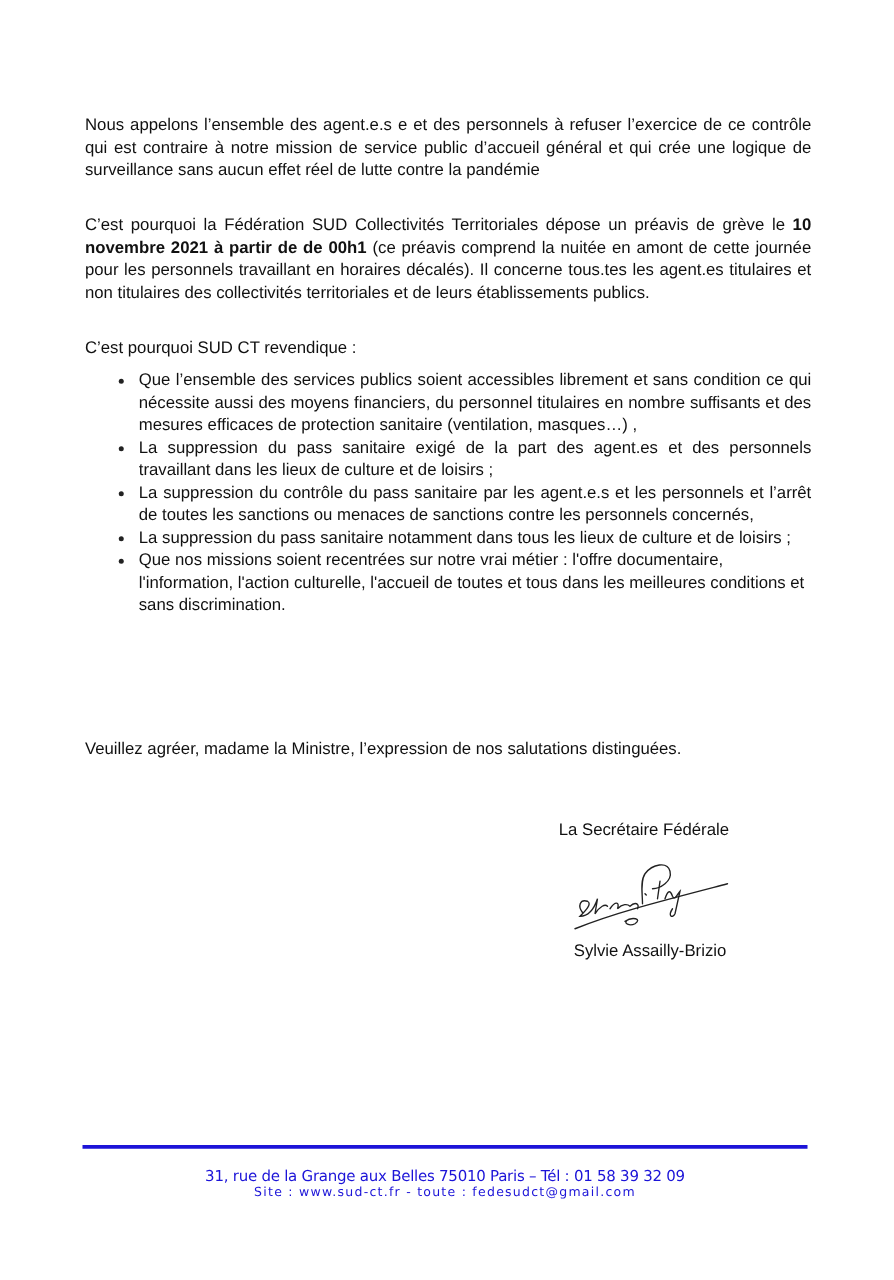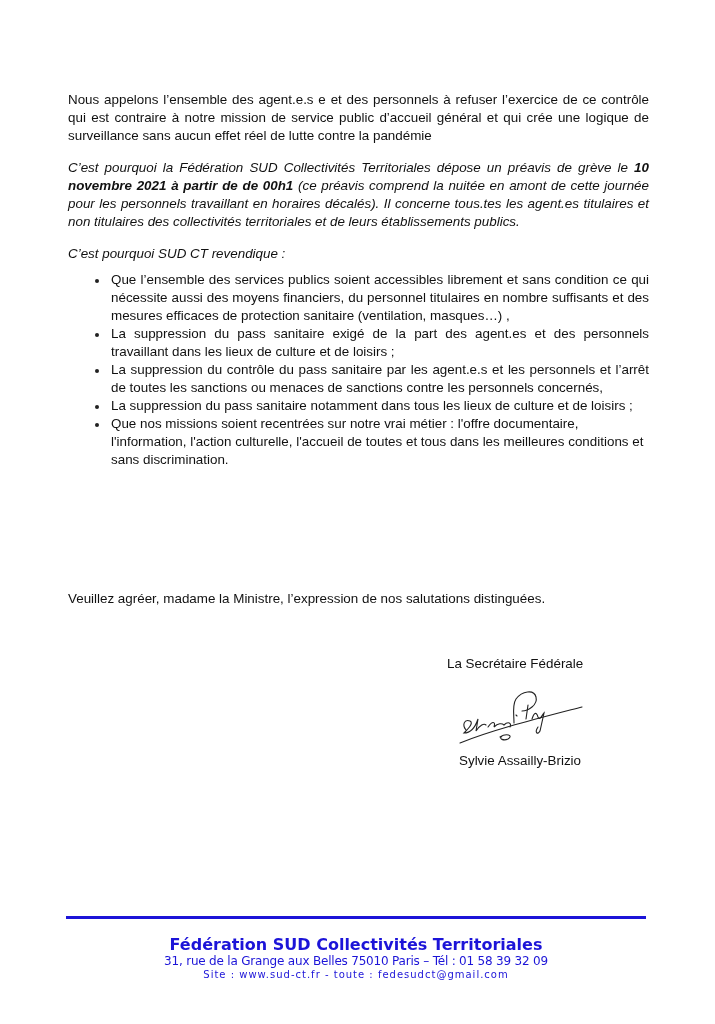--- a/index.html
+++ b/index.html
@@ -6,21 +6,21 @@
   body {
     width: 715px; height: 1024px; position: relative; overflow: hidden;
     font-family: "Liberation Sans", sans-serif; color: #111;
   }
   .page-body {
     position: absolute; left: 68px; top: 86px; width: 581px;
     font-size: 13.4px; line-height: 18px;
   }
   .para { margin: 0; text-align: justify; }
   .para.gap-sm { margin-top: 5px; }
-  .para.gap-lg { margin-top: 14px; font-style: italic; }
+  .para.gap-lg { margin-top: 26px; }
   .para.left { text-align: left; }
   .bold { font-weight: bold; }
   .list { margin: 8px 0 0 0; padding: 0; list-style: none; }
   .list li { position: relative; padding-left: 43px; text-align: justify; }
   .list li.left { text-align: left; }
   .list li::before {
     content: ""; position: absolute; left: 27px; top: 8px;
     width: 4px; height: 4px; border-radius: 50%; background: #222;
   }
   .closing { position: absolute; left: 68px; top: 590px; font-size: 13.4px; line-height: 18px; }
@@ -61,16 +61,15 @@
     <path d="M72 48 C 72 40, 70 30, 74 24 C 80 16, 92 14, 94 22 C 96 30, 86 36, 80 36"></path>
     <path d="M84 44 L 86 30 M 90 44 C 92 38, 94 36, 96 42 C 98 46, 100 40, 102 38 L 98 56 C 96 60, 92 58, 96 52"></path>
     <path d="M74 40 L 75 41"></path>
     <path d="M58 62 C 64 58, 72 60, 66 64 C 62 66, 56 64, 60 61"></path>
   </svg>
   <div class="sig-name">Sylvie Assailly-Brizio</div>
 </div>
 
 <div class="footer-rule"></div>
 <div class="footer">
-  <div class="footer-title">Fédération SUD Collectivités Territoriales</div>
   <div class="footer-address">31, rue de la Grange aux Belles 75010 Paris – Tél : 01 58 39 32 09</div>
   <div class="footer-contact">Site : www.sud-ct.fr - toute : fedesudct@gmail.com</div>
 </div>
 
 </body></html>

